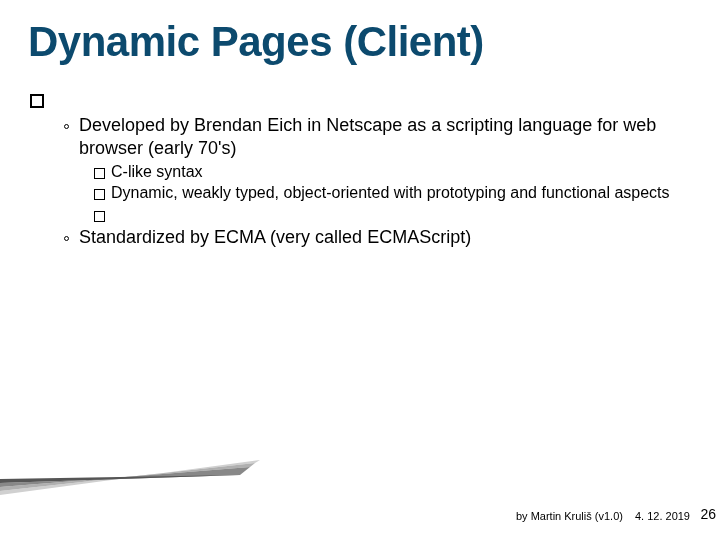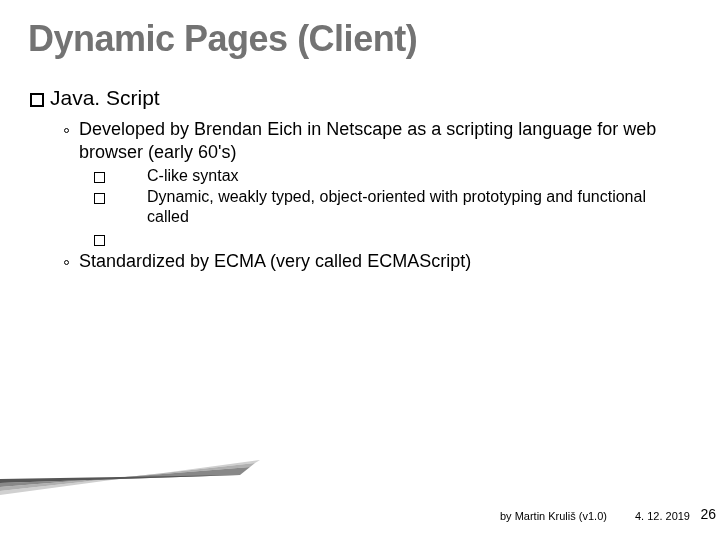--- a/index.html
+++ b/index.html
@@ -5,22 +5,22 @@
     * { margin: 0; padding: 0; box-sizing: border-box; }
     body {
       width: 720px;
       height: 540px;
       background: #ffffff;
       font-family: 'Lucida Sans', 'Lucida Sans Unicode', Arial, sans-serif;
       position: relative;
       overflow: hidden;
     }
     .title {
-      color: #737373;
-      font-size: 36px;
+      color: #0c4a6e;
+      font-size: 42px;
       font-weight: bold;
       padding: 18px 0 0 28px;
       letter-spacing: -0.5px;
     }
     .content {
       padding: 26px 30px 0 30px;
     }
     .bullet-row {
       display: flex;
       align-items: baseline;
@@ -78,21 +78,20 @@
     }
     .subsub-list {
       padding-left: 30px;
       margin-top: 2px;
       margin-bottom: 6px;
     }
     .subsub-item {
       display: flex;
       align-items: baseline;
       margin-bottom: 0;
-      gap: 36px;
     }
     .subsub-text {
       font-size: 16px;
       color: #000;
       line-height: 1.28;
     }
     .decoration {
       position: absolute;
       left: 0;
       bottom: 45px;
@@ -103,57 +102,56 @@
       width: 100%;
       height: 100%;
     }
     .footer {
       position: absolute;
       bottom: 18px;
       right: 30px;
       font-size: 11px;
       color: #000;
       display: flex;
-      gap: 28px;
+      gap: 12px;
     }
     .page-num {
       position: absolute;
       bottom: 18px;
       right: 4px;
       font-size: 14px;
       color: #000;
     }
   </style>
 </head>
 <body>
 
 <div class="title">Dynamic Pages (Client)</div>
 
 <div class="content">
 
   <div class="bullet-row">
     <span class="square"></span>
-    <span class="heading-text">Java. Script</span>
   </div>
 
   <div class="sub-list">
 
     <div class="sub-item">
       <span class="dot"></span>
-      <span class="sub-text">Developed by Brendan Eich in Netscape as a scripting language for web browser (early 60's)</span>
+      <span class="sub-text">Developed by Brendan Eich in Netscape as a scripting language for web browser (early 70's)</span>
     </div>
 
     <div class="subsub-list">
       <div class="subsub-item">
         <span class="square-small"></span>
         <span class="subsub-text">C-like syntax</span>
       </div>
       <div class="subsub-item">
         <span class="square-small"></span>
-        <span class="subsub-text">Dynamic, weakly typed, object-oriented with prototyping and functional called</span>
+        <span class="subsub-text">Dynamic, weakly typed, object-oriented with prototyping and functional aspects</span>
       </div>
     </div>
 
 
     <div class="subsub-list">
       <div class="subsub-item">
         <span class="square-small"></span>
       </div>
     </div>
 

